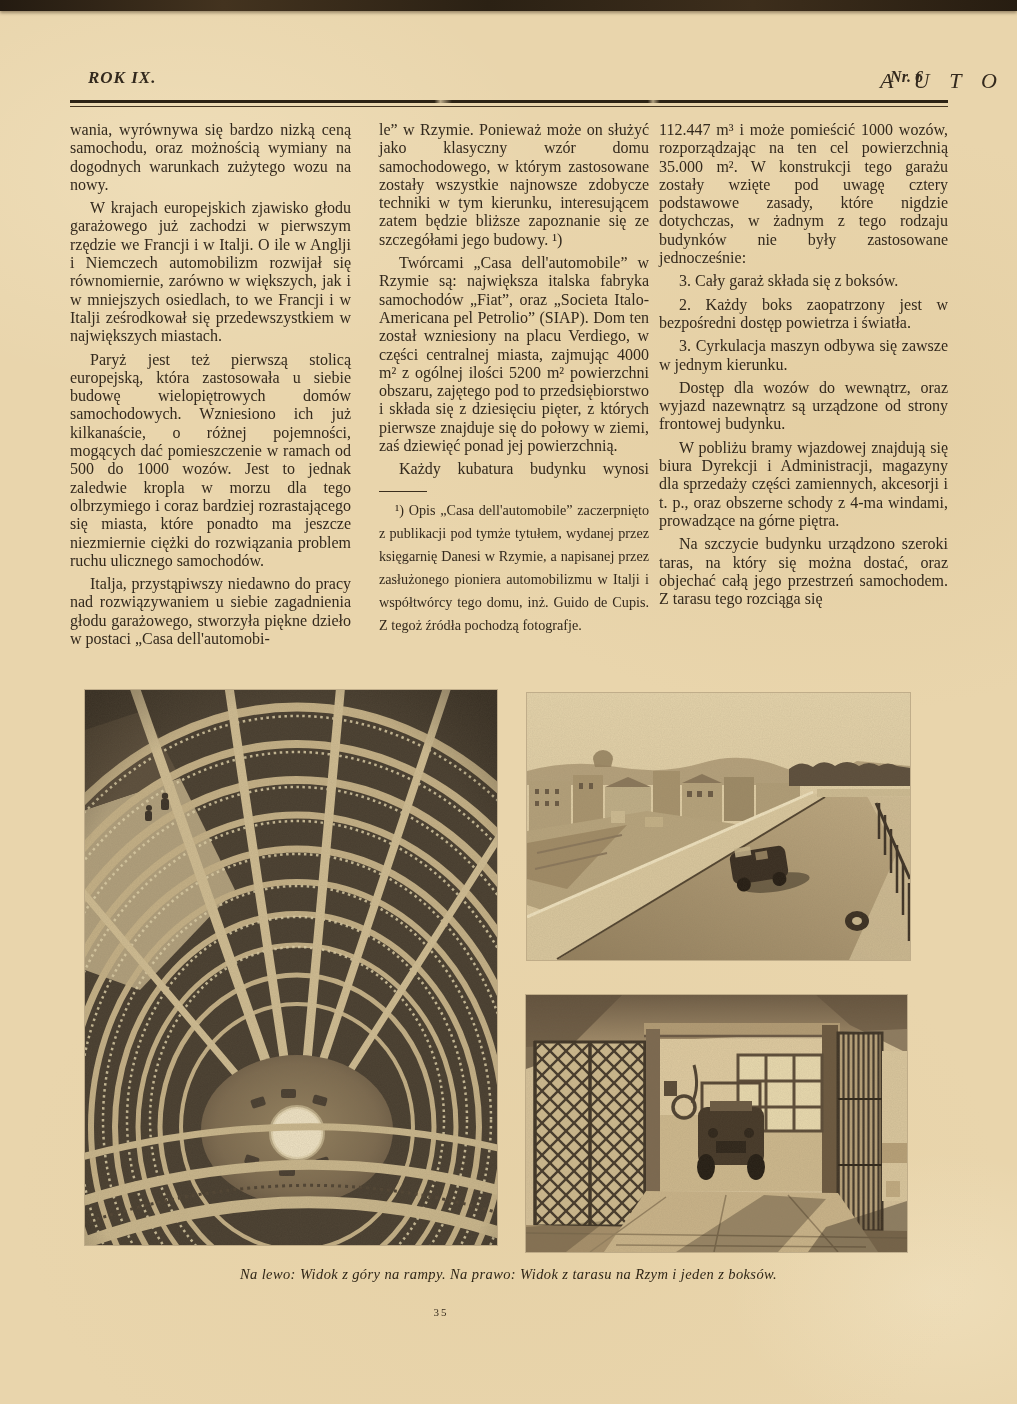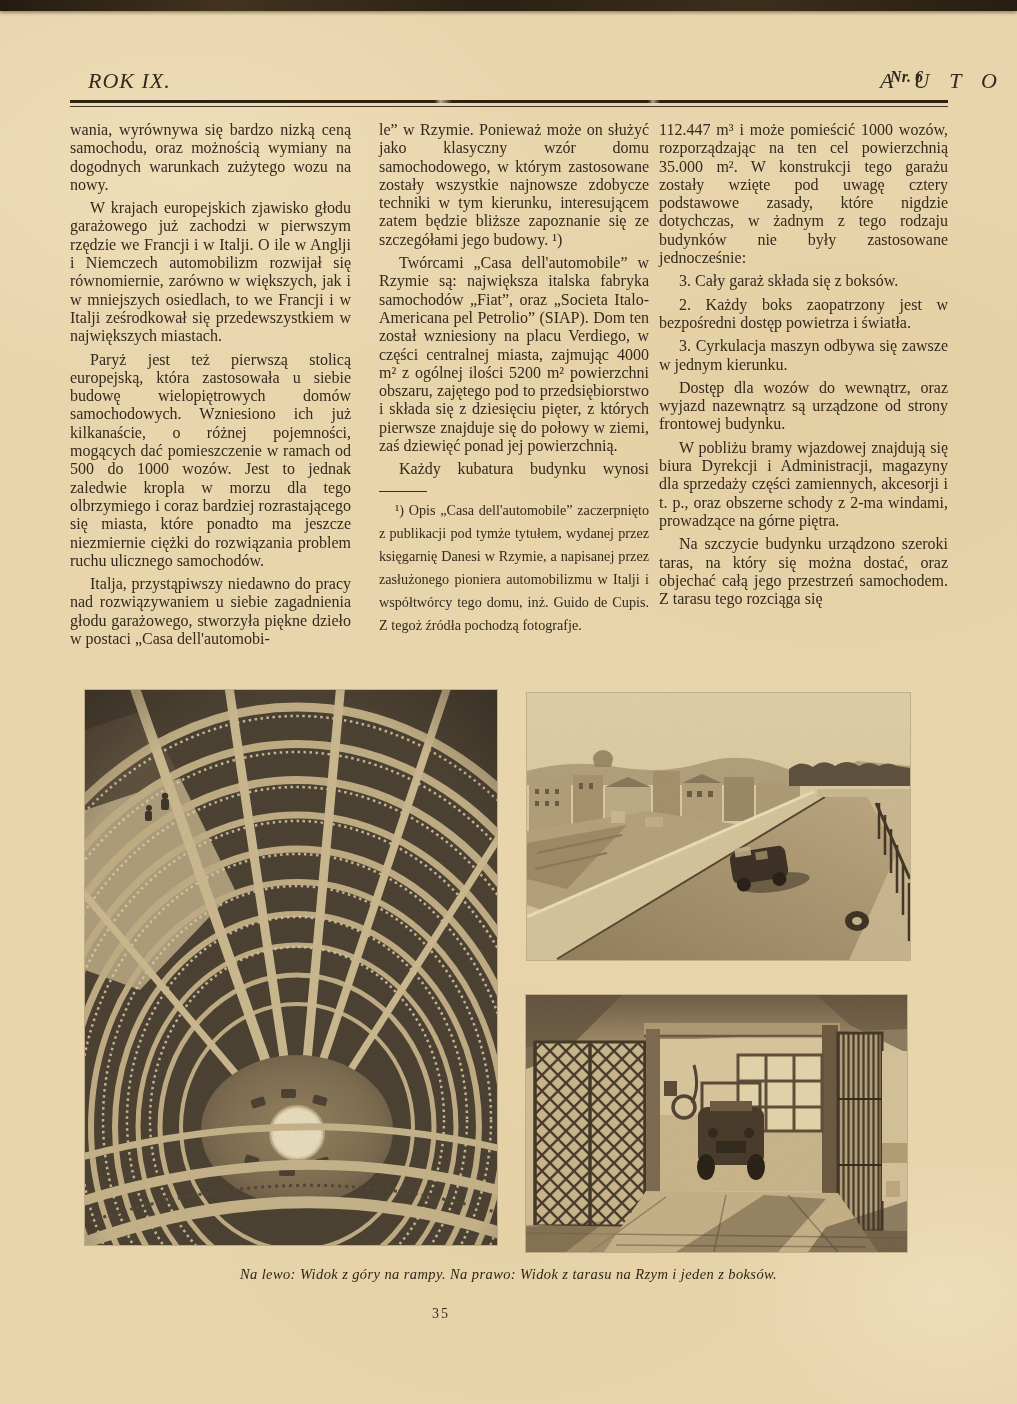--- a/index.html
+++ b/index.html
@@ -17,21 +17,21 @@
       radial-gradient(620px 420px at 82% 30%, rgba(214,190,140,.28), transparent 70%),
       radial-gradient(700px 500px at 50% 85%, rgba(219,196,148,.22), transparent 70%),
       radial-gradient(300px 200px at 92% 92%, rgba(255,247,224,.25), transparent 70%);
   }
   #top-edge{
     position:absolute;left:0;top:0;width:1017px;height:11px;
     background:linear-gradient(90deg,#241b11,#43331f 22%,#2b2114 48%,#3d2e1c 74%,#271d11);
     box-shadow:0 2px 3px rgba(60,45,25,.45);
   }
   .hdr{position:absolute;top:68px;font-style:italic;white-space:nowrap;}
-  #hdr-left{left:88px;font-size:22px;font-weight:normal;letter-spacing:1px;}
+  #hdr-left{left:88px;font-size:17px;font-weight:bold;letter-spacing:1px;}
   #hdr-center{left:0;width:1017px;text-align:right;font-size:22px;letter-spacing:20px;text-indent:20px;}
   #hdr-right{right:94px;font-size:16px;font-weight:bold;}
   .rule{position:absolute;left:70px;width:878px;}
   #rule-thick{top:100px;height:3px;
     background:linear-gradient(90deg,#2c2315 0%,#2c2315 41.5%,rgba(44,35,21,.25) 42.2%,#2c2315 43.5%,#2c2315 65.8%,rgba(44,35,21,.3) 66.4%,#2c2315 67.2%,#2c2315 100%);}
   #rule-thin{top:106px;height:1px;background:#453723;}
 
   .col{position:absolute;top:121px;font-size:16px;line-height:18.3px;text-align:justify;}
   #col-1{left:70px;width:281px;}
   #col-2{left:379px;width:270px;}
@@ -48,21 +48,21 @@
   #photo-terrace{left:527px;top:693px;width:383px;height:267px;}
   #photo-garage{left:526px;top:995px;width:381px;height:257px;}
   figure svg{display:block;width:100%;height:100%;}
 
   #caption{
     position:absolute;left:0;top:1266px;width:1017px;text-align:center;
     font-style:italic;font-size:14.5px;letter-spacing:.4px;color:#2f2617;
   }
   #page-number{
     position:absolute;left:0;top:1306px;width:882px;text-align:center;
-    font-size:14px;letter-spacing:2px;color:#3a2f1f;
+    font-size:11px;letter-spacing:2px;color:#3a2f1f;
   }
 </style>
 </head>
 <body>
 
 <div id="paper-texture"></div>
 <div id="top-edge"></div>
 
 <div class="hdr" id="hdr-left">ROK IX.</div>
 <div class="hdr" id="hdr-center">AUTO</div>
@@ -86,21 +86,21 @@
     <div id="footnote-text">¹) Opis „Casa dell'automobile” zaczerpnięto z publikacji pod tymże tytułem, wydanej przez księgarnię Danesi w Rzymie, a napisanej przez zasłużonego pioniera automobilizmu w Italji i współtwórcy tego domu, inż. Guido de Cupis. Z tegoż źródła pochodzą fotografje.</div>
   </div>
 </div>
 
 <div class="col" id="col-3">
   <p class="cont">112.447 m³ i może pomieścić 1000 wozów, rozporządzając na ten cel powierzchnią 35.000 m². W konstrukcji tego garażu zostały wzięte pod uwagę cztery podstawowe zasady, które nigdzie dotychczas, w żadnym z tego rodzaju budynków nie były zastosowane jednocześnie:</p>
   <p>3. Cały garaż składa się z boksów.</p>
   <p>2. Każdy boks zaopatrzony jest w bezpośredni dostęp powietrza i światła.</p>
   <p>3. Cyrkulacja maszyn odbywa się zawsze w jednym kierunku.</p>
   <p>Dostęp dla wozów do wewnątrz, oraz wyjazd nazewnątrz są urządzone od strony frontowej budynku.</p>
-  <p>W pobliżu bramy wjazdowej znajdują się biura Dyrekcji i Administracji, magazyny dla sprzedaży części zamiennych, akcesorji i t. p., oraz obszerne schody z 2-ma windami, prowadzące na górne piętra.</p>
+  <p>W pobliżu bramy wjazdowej znajdują się biura Dyrekcji i Administracji, magazyny dla sprzedaży części zamiennych, akcesorji i t. p., oraz obszerne schody z 4-ma windami, prowadzące na górne piętra.</p>
   <p>Na szczycie budynku urządzono szeroki taras, na który się można dostać, oraz objechać całą jego przestrzeń samochodem. Z tarasu tego rozciąga się</p>
 </div>
 
 <figure id="photo-spiral">
 <svg viewBox="0 0 412 555" preserveAspectRatio="none">
   <defs>
     <radialGradient id="wellFloor" cx="50%" cy="48%" r="60%">
       <stop offset="0%" stop-color="#95825f"></stop>
       <stop offset="70%" stop-color="#7c6a4f"></stop>
       <stop offset="100%" stop-color="#645440"></stop>

